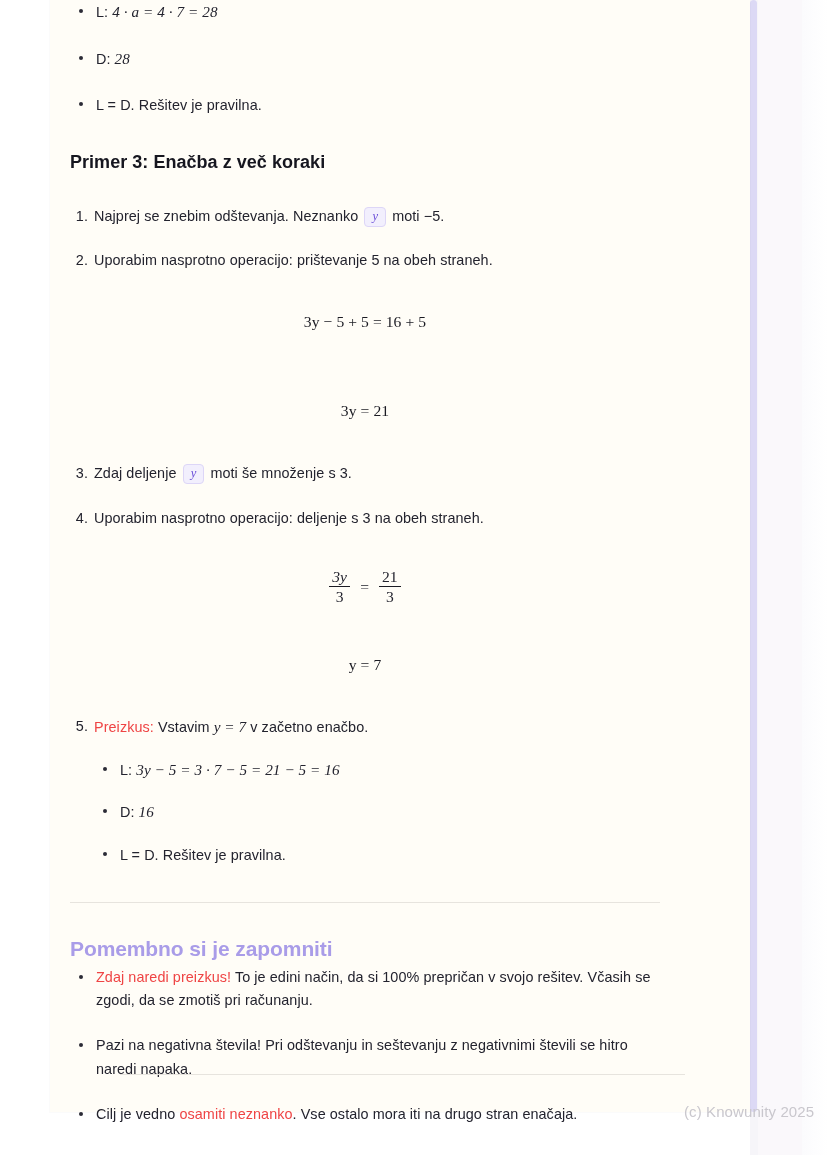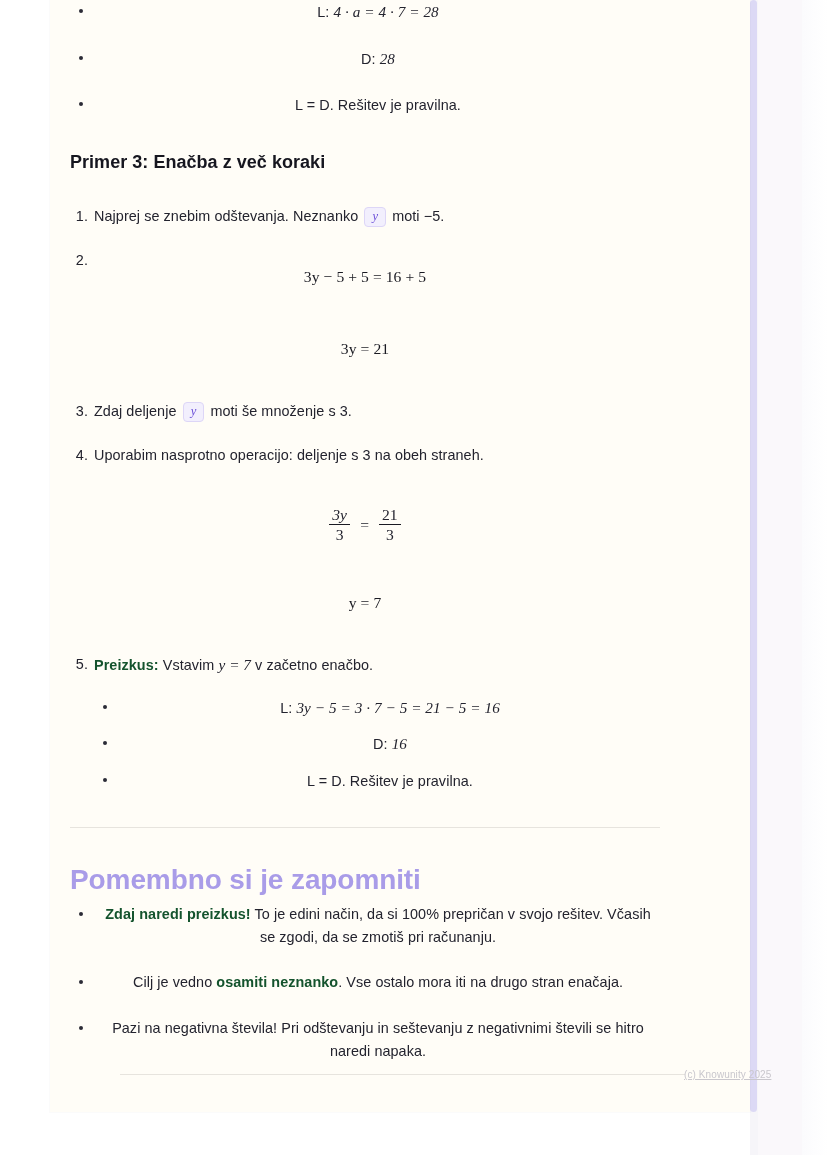--- a/index.html
+++ b/index.html
@@ -109,21 +109,20 @@
     margin: 0;
     padding: 0;
     list-style: none;
   }
   ul.bul > li {
     position: relative;
     padding-left: 26px;
     margin-top: 22px;
     font-size: 14.4px;
     line-height: 1.62;
-    text-align: center;
   }
   ul.bul > li:first-child { margin-top: 0; }
   ul.bul > li::before {
     content: "";
     position: absolute;
     left: 9px;
     top: 9px;
     width: 4px;
     height: 4px;
     border-radius: 50%;
@@ -144,21 +143,21 @@
     width: 18px;
     text-align: right;
     color: #23232e;
   }
 
   
   ul.bul.nested {
     margin-top: 18px;
   }
   ul.bul.nested > li {
-    margin-top: 12px;
+    margin-top: 18px;
   }
   ul.bul.nested > li:first-child { margin-top: 0; }
 
   
   .varchip {
     display: inline-block;
     font-family: "Liberation Serif", serif;
     font-style: italic;
     font-size: 12.6px;
     color: #6c4fd8;
@@ -213,60 +212,59 @@
   
   hr.rule {
     border: none;
     border-top: 1px solid #e7e4de;
     margin: 34px 0 0 0;
     height: 0;
   }
 
   
   .h-accent {
-    font-size: 28px;
+    font-size: 21px;
     font-weight: bold;
     color: #a99ce8;
     margin: 29px 0 0 0;
     letter-spacing: -0.1px;
   }
 
   .key-list {
     margin-top: 26px;
   }
   .key-list > li {
     margin-top: 22px;
     line-height: 1.66;
     padding-left: 25px;
   }
   .key-list > li:first-child { margin-top: 0; }
   .key-list > li::before {
     left: 8px;
     top: 9px;
   }
-  b.strong { font-weight: bold; color: #14532d; }
+  b.strong { font-weight: normal; color: #ef4444; }
 
   
   .footer-rule {
     position: absolute;
     left: 70px;
     top: 1108px;
     width: 565px;
     height: 1px;
     background: #e7e4de;
   }
   .watermark {
     position: absolute;
     left: 684px;
-    top: 1069px;
-    font-size: 10px;
+    top: 1103px;
+    font-size: 15px;
     color: #c9c7cd;
     letter-spacing: 0.1px;
     white-space: nowrap;
-    text-decoration: underline;
   }
 </style>
 </head>
 <body>
 
 <div id="viewer">
 
   <div class="right-rail"></div>
   <div class="right-rail-fade"></div>
   <div class="scrollbar-track"></div>
@@ -286,28 +284,29 @@
 
       <ol class="num" style="margin-top:28px;">
         <li>
           <span class="li-marker">1.</span>
           <span>Najprej se znebim odštevanja. Neznanko</span>
           <span class="varchip">y</span>
           <span>moti −5.</span>
         </li>
         <li>
           <span class="li-marker">2.</span>
+          <span>Uporabim nasprotno operacijo: prištevanje 5 na obeh straneh.</span>
         </li>
       </ol>
 
       <div class="eqblock" style="margin-top:36px;">
         <span class="mathline">3y − 5 + 5 = 16 + 5</span>
       </div>
 
-      <div class="eqblock" style="margin-top:46px;">
+      <div class="eqblock" style="margin-top:64px;">
         <span class="mathline">3y = 21</span>
       </div>
 
       <ol class="num" style="margin-top:39px;">
         <li>
           <span class="li-marker">3.</span>
           <span>Zdaj deljenje</span>
           <span class="varchip">y</span>
           <span>moti še množenje s 3.</span>
         </li>
@@ -349,22 +348,22 @@
           </ul>
         </li>
       </ol>
 
       <hr class="rule">
 
       <div class="h-accent">Pomembno si je zapomniti</div>
 
       <ul class="bul key-list">
         <li><b class="strong">Zdaj naredi preizkus!</b><span> To je edini način, da si 100% prepričan v svojo rešitev. Včasih se zgodi, da se zmotiš pri računanju.</span></li>
+        <li><span>Pazi na negativna števila! Pri odštevanju in seštevanju z negativnimi števili se hitro naredi napaka.</span></li>
         <li><span>Cilj je vedno </span><b class="strong">osamiti neznanko</b><span>. Vse ostalo mora iti na drugo stran enačaja.</span></li>
-        <li><span>Pazi na negativna števila! Pri odštevanju in seštevanju z negativnimi števili se hitro naredi napaka.</span></li>
 
       </ul>
 
     </div>
 
     <div class="footer-rule"></div>
   </div>
 
   <div class="watermark">(c) Knowunity 2025</div>
 

